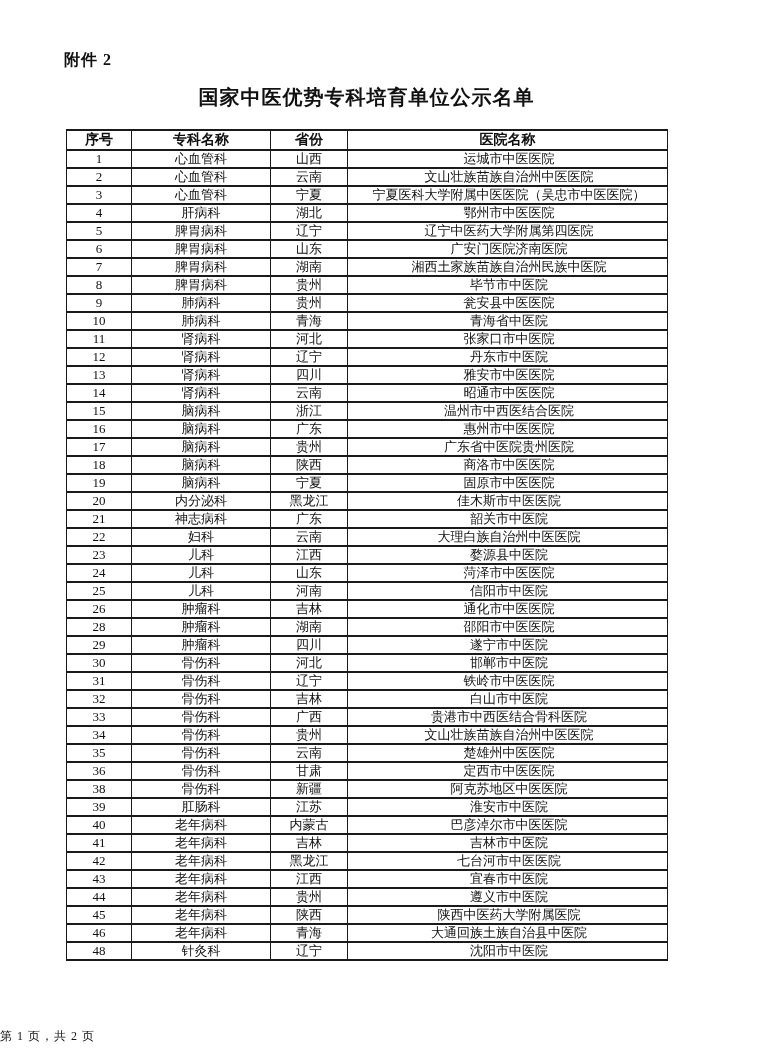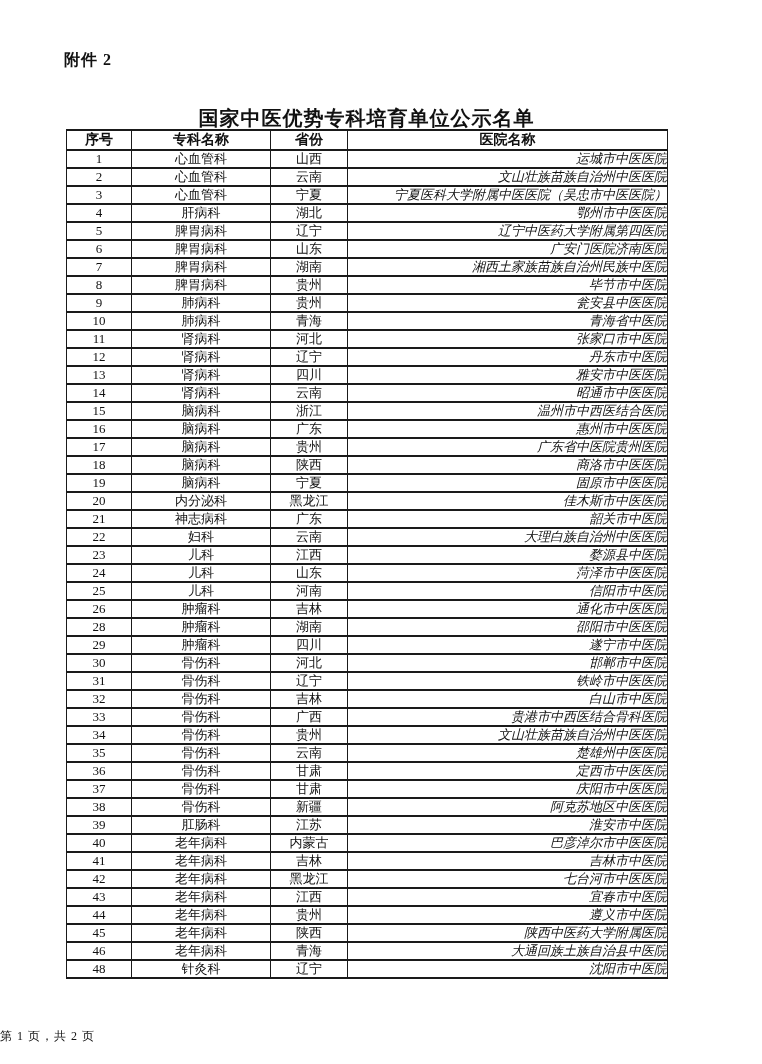--- a/index.html
+++ b/index.html
@@ -16,21 +16,21 @@
     position: absolute;
     left: 64px;
     top: 50px;
     font-size: 16px;
     font-weight: bold;
     letter-spacing: 1px;
   }
   .doc-title {
     position: absolute;
     left: 66px;
-    top: 105px;
+    top: 84px;
     width: 601px;
     text-align: center;
     font-size: 20px;
     font-weight: bold;
     letter-spacing: 1px;
     white-space: nowrap;
   }
   table.roster {
     position: absolute;
     left: 66px;
@@ -56,23 +56,22 @@
     text-align: center;
     line-height: 18px;
   }
   table.roster td {
     height: 16px;
     font-size: 13px;
     line-height: 16px;
     text-align: center;
   }
   table.roster td.c3 {
-    text-align: right;
+    text-align: center;
     padding-left: 3px;
-    font-style: italic;
   }
   .page-footer {
     position: absolute;
     left: 0;
     top: 1028px;
     width: 762px;
     text-align: left;
     font-size: 12px;
     letter-spacing: 1px;
   }
@@ -306,26 +305,20 @@
           <td class="c2">云南</td>
           <td class="c3">楚雄州中医医院</td>
         </tr>
         <tr>
           <td class="c0">36</td>
           <td class="c1">骨伤科</td>
           <td class="c2">甘肃</td>
           <td class="c3">定西市中医医院</td>
         </tr>
         <tr>
-          <td class="c0">37</td>
-          <td class="c1">骨伤科</td>
-          <td class="c2">甘肃</td>
-          <td class="c3">庆阳市中医医院</td>
-        </tr>
-        <tr>
           <td class="c0">38</td>
           <td class="c1">骨伤科</td>
           <td class="c2">新疆</td>
           <td class="c3">阿克苏地区中医医院</td>
         </tr>
         <tr>
           <td class="c0">39</td>
           <td class="c1">肛肠科</td>
           <td class="c2">江苏</td>
           <td class="c3">淮安市中医院</td>

